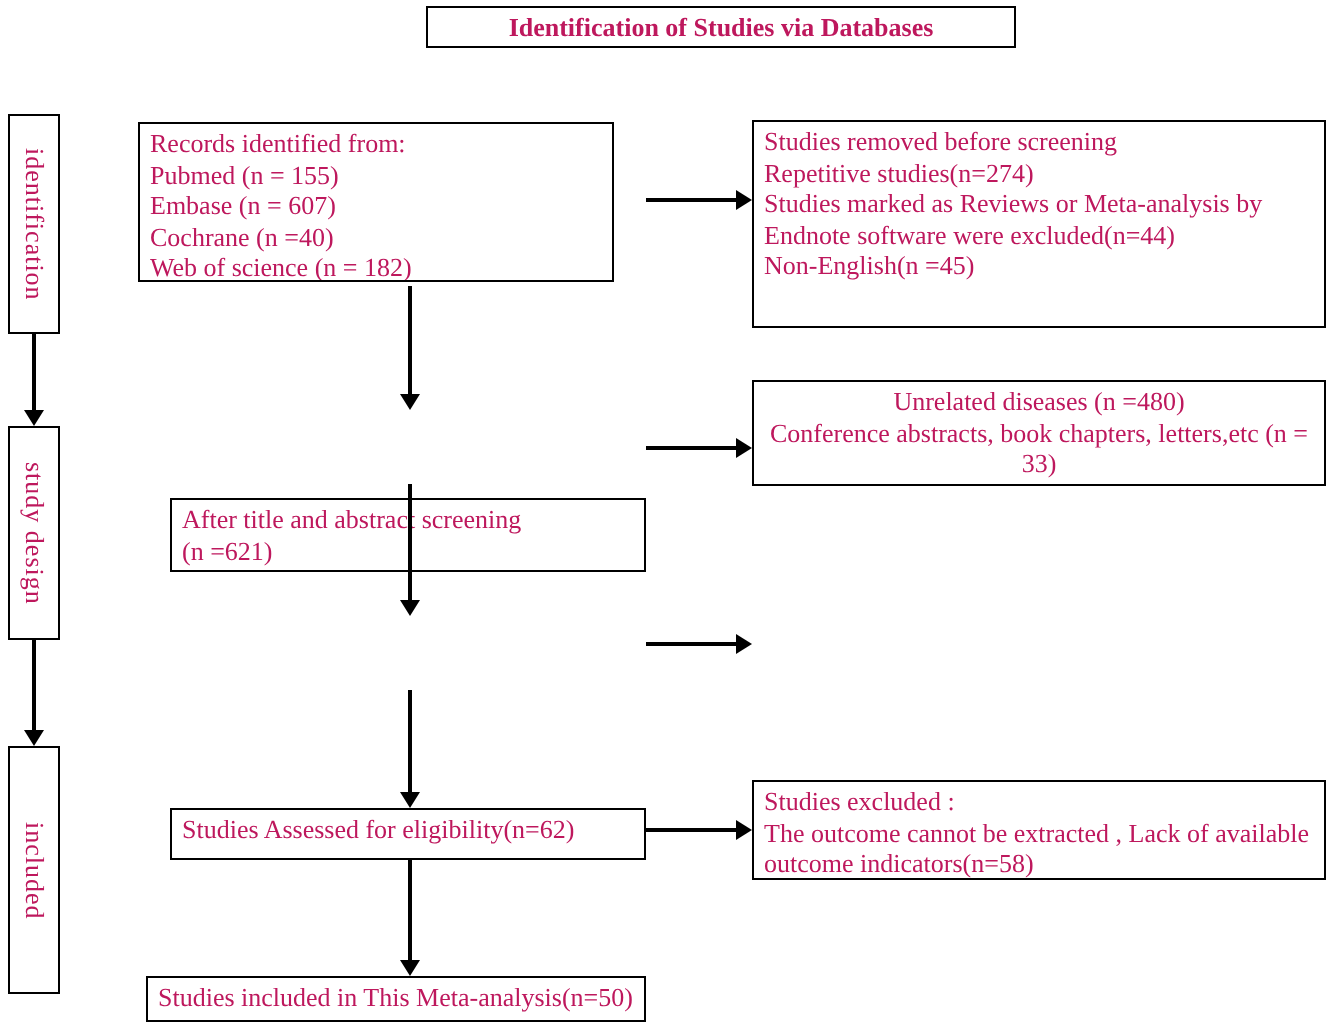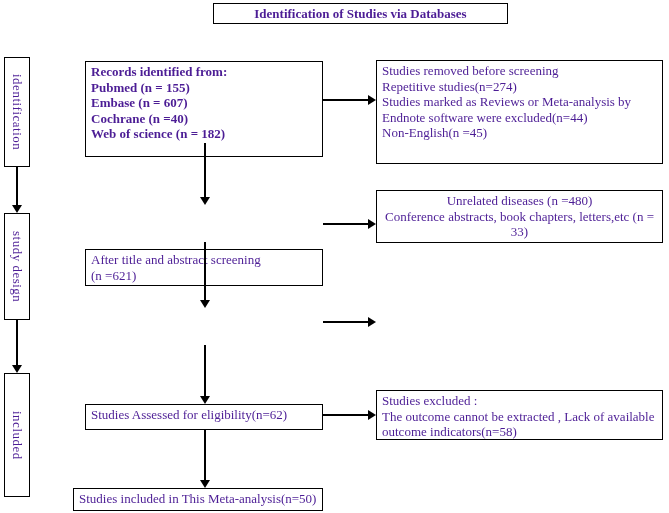--- a/index.html
+++ b/index.html
@@ -6,21 +6,21 @@
     margin: 0;
     padding: 0;
     background: #ffffff;
   }
   .figure {
     position: relative;
     width: 669px;
     height: 513px;
     background: #ffffff;
     font-family: "Liberation Serif", "DejaVu Serif", serif;
-    color: #4c1d95;
+    color: #be185d;
     overflow: hidden;
   }
   .box {
     position: absolute;
     box-sizing: border-box;
     border: 1.5px solid #000000;
     background: #ffffff;
     font-size: 13px;
     line-height: 15.5px;
     padding: 2px 5px;
@@ -80,21 +80,21 @@
 <div class="figure">
 
   <div class="box title-box" style="left:213px; top:3px; width:295px; height:21px;">Identification of Studies via Databases</div>
 
   <div class="box side-box" style="left:4px; top:57px; width:26px; height:110px;">identification</div>
 
   <div class="box side-box" style="left:4px; top:213px; width:26px; height:107px;">study design</div>
 
   <div class="box side-box" style="left:4px; top:373px; width:26px; height:124px;">included</div>
 
-  <div class="box" style="left:85px; top:61px; width:238px; height:96px;font-weight:bold;">Records identified from:
+  <div class="box" style="left:69px; top:61px; width:238px; height:80px;">Records identified from:
 Pubmed (n = 155)
 Embase (n = 607)
 Cochrane (n =40)
 Web of science (n = 182)</div>
 
   <div class="box" style="left:85px; top:205px; width:238px; height:37px;margin-top:44px;">After title and abstract screening
 (n =621)</div>
 
 
   <div class="box" style="left:85px; top:404px; width:238px; height:26px;">Studies Assessed for eligibility(n=62)</div>

